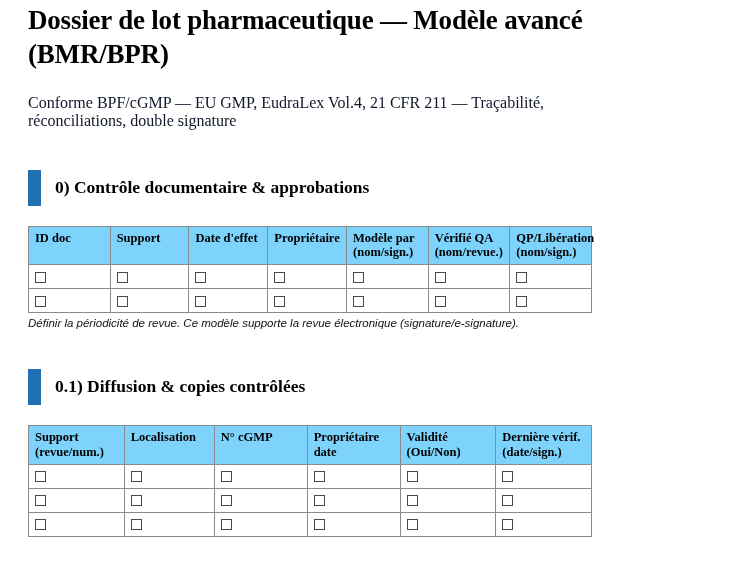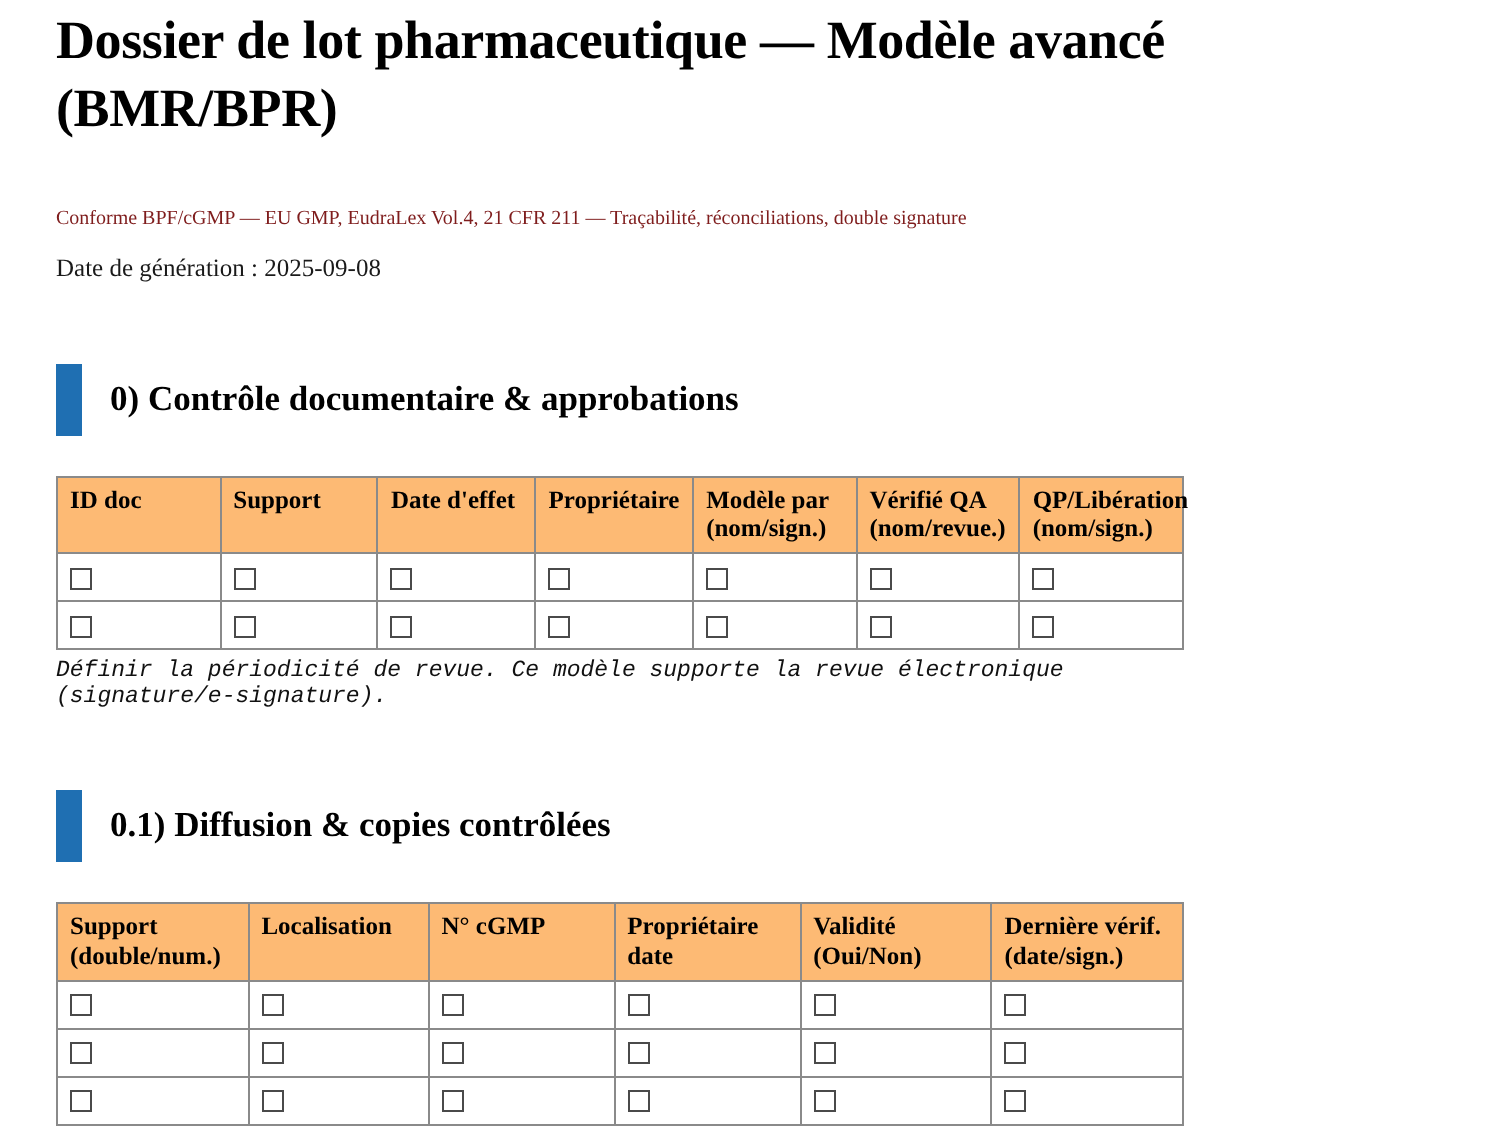--- a/index.html
+++ b/index.html
@@ -22,23 +22,23 @@
   h1.doc-title {
     font-family: "Liberation Serif", serif;
     font-size: 27px;
     font-weight: bold;
     line-height: 1.25;
     margin: 4px 0 0 0;
     letter-spacing: -0.2px;
   }
   .subtitle {
     font-family: "Liberation Serif", serif;
-    font-size: 10px;
-    margin-top: 32px;
-    color: #7f1d1d;
+    font-size: 16px;
+    margin-top: 22px;
+    color: #0f172a;
   }
   .gendate {
     font-family: "Liberation Serif", serif;
     font-size: 12.5px;
     margin-top: 12px;
     color: #1a1a1a;
   }
   .section {
     display: flex;
     align-items: flex-start;
@@ -64,57 +64,56 @@
     margin-top: 20px;
     table-layout: fixed;
   }
   table.grid th, table.grid td {
     border: 1px solid #8a8a8a;
     vertical-align: top;
     padding: 4px 6px;
     font-family: "Liberation Serif", serif;
   }
   table.grid th {
-    background: #fdba74;
+    background: #7dd3fc;
     font-size: 12.5px;
     font-weight: bold;
     text-align: left;
     line-height: 1.18;
   }
   table.grid td {
     height: 12px;
     font-size: 12px;
   }
   .cb {
     display: inline-block;
     width: 9px;
     height: 9px;
     border: 1px solid #4a4a4a;
     background: #ffffff;
     vertical-align: middle;
   }
   .note {
-    font-family: Liberation Mono, monospace;
+    font-family: Liberation Sans, sans-serif;
     font-style: italic;
     font-size: 11.5px;
     margin-top: 4px;
     color: #111111;
   }
   .t0 td { height: 11px; }
 </style>
 </head>
 <body>
 
 <div class="page">
 
   <h1 class="doc-title">Dossier de lot pharmaceutique — Modèle avancé (BMR/BPR)</h1>
 
   <div class="subtitle">Conforme BPF/cGMP — EU GMP, EudraLex Vol.4, 21 CFR 211 — Traçabilité, réconciliations, double signature</div>
 
-  <div class="gendate">Date de génération : 2025-09-08</div>
 
   <div class="section">
     <div class="section-bar"></div>
     <div class="section-title">0) Contrôle documentaire &amp; approbations</div>
   </div>
 
   <table class="grid t0">
     <colgroup>
       <col style="width:14.5%">
         <col style="width:14%">
@@ -168,21 +167,21 @@
     <colgroup>
       <col style="width:17%">
         <col style="width:16%">
         <col style="width:16.5%">
         <col style="width:16.5%">
         <col style="width:17%">
         <col style="width:17%">
     </colgroup>
     <thead>
       <tr>
-        <th>Support (double/num.)</th>
+        <th>Support (revue/num.)</th>
         <th>Localisation</th>
         <th>N° cGMP</th>
         <th>Propriétaire date</th>
         <th>Validité (Oui/Non)</th>
         <th>Dernière vérif. (date/sign.)</th>
       </tr>
     </thead>
     <tbody>
       <tr>
         <td><span class="cb"></span></td>

